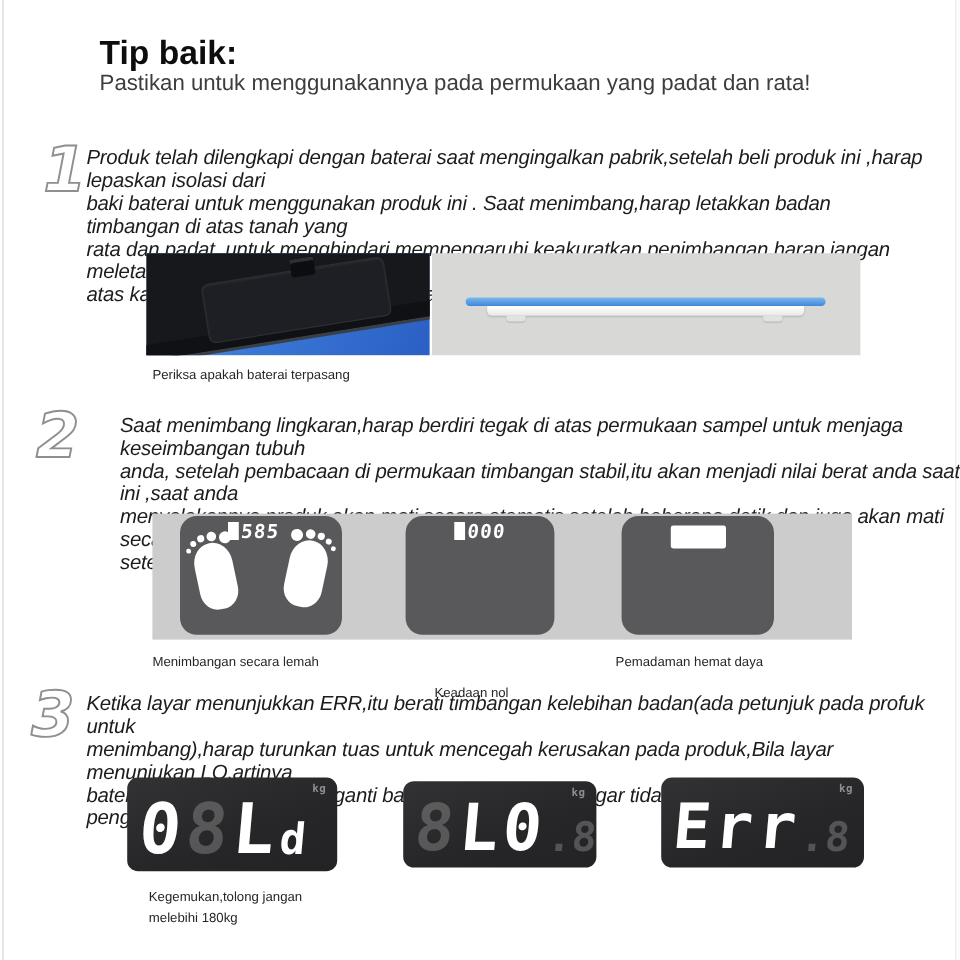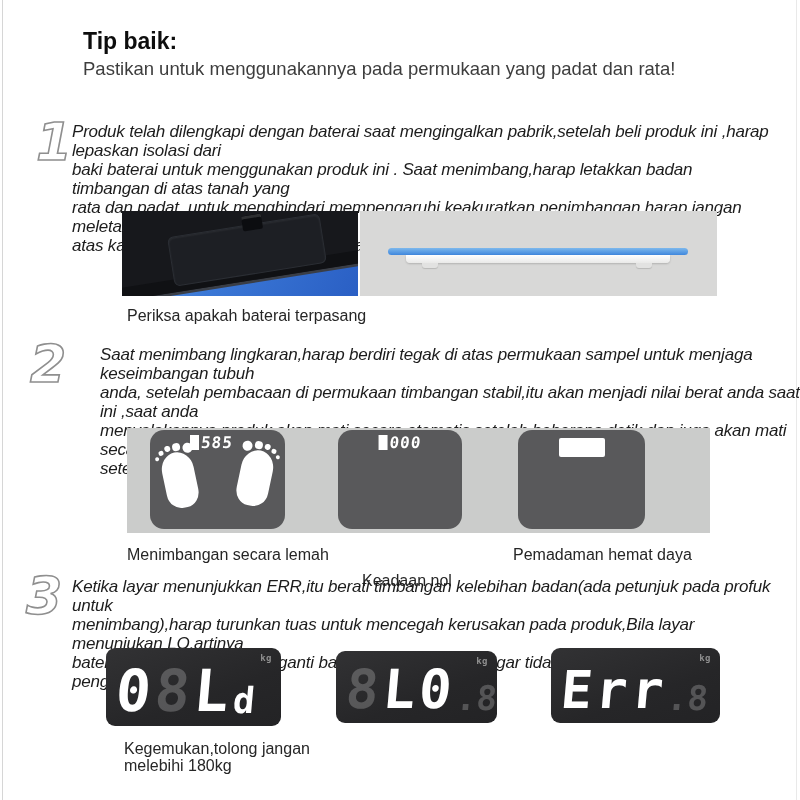--- a/index.html
+++ b/index.html
@@ -2,33 +2,33 @@
 <html><head>
 <meta charset="utf-8">
 <style>
   html,body{margin:0;padding:0;background:#fff;}
   .page{position:relative;width:800px;height:800px;background:#ffffff;overflow:hidden;
         font-family:"Liberation Sans",sans-serif;color:#1c1c1c;}
   .edge{position:absolute;top:0;bottom:0;width:1px;}
   .edge.l{left:2px;background:#d6d6d6;}
   .edge.r{left:796px;background:#e9e9e9;}
 
-  .title{position:absolute;left:83px;top:28px;font-size:23px;font-weight:bold;color:#0d0d0d;}
+  .title{position:absolute;left:83px;top:28px;font-size:28px;font-weight:bold;color:#0d0d0d;}
   .subtitle{position:absolute;left:83px;top:58px;font-size:18.5px;color:#3d3d3d;}
 
   .stepnum{position:absolute;font-family:"DejaVu Sans",sans-serif;font-style:italic;font-weight:bold;
            font-size:52px;line-height:1;color:#ffffff;-webkit-text-stroke:1.6px #8f8f8f;
            text-stroke:1.6px #8f8f8f;}
   .n1{left:36px;top:116px;} .n2{left:30px;top:338px;} .n3{left:26px;top:570px;}
 
   .para{position:absolute;left:72px;width:700px;font-size:17px;line-height:19px;
         letter-spacing:-0.2px;color:#1c1c1c;white-space:pre-line;font-style:italic;}
   .p1{top:122px;} .p2{top:345px;margin-left:28px;} .p3{top:577px;}
 
-  .cap{position:absolute;font-size:16px;color:#262626;white-space:nowrap;}
+  .cap{position:absolute;font-size:11px;color:#262626;white-space:nowrap;}
   .cap-ml{white-space:pre-line;line-height:17px;}
 
   
   .fig{position:absolute;top:211px;height:85px;overflow:hidden;}
   .battery-fig{left:122px;width:236px;background:linear-gradient(118deg,#6aa3e6 0%,#3b78d6 45%,#2a5fc4 100%);}
   .bat-band{position:absolute;left:-22px;top:-30px;width:310px;height:98px;background:#17181c;
             transform:rotate(-9deg);border-radius:8px;box-shadow:0 3px 0 #3a3e46;}
   .bat-edge{position:absolute;left:-14px;top:56px;width:290px;height:13px;background:#101114;
             transform:rotate(-9deg);border-radius:3px;}
   .bat-door{position:absolute;left:48px;top:14px;width:152px;height:48px;background:#1d1f24;

